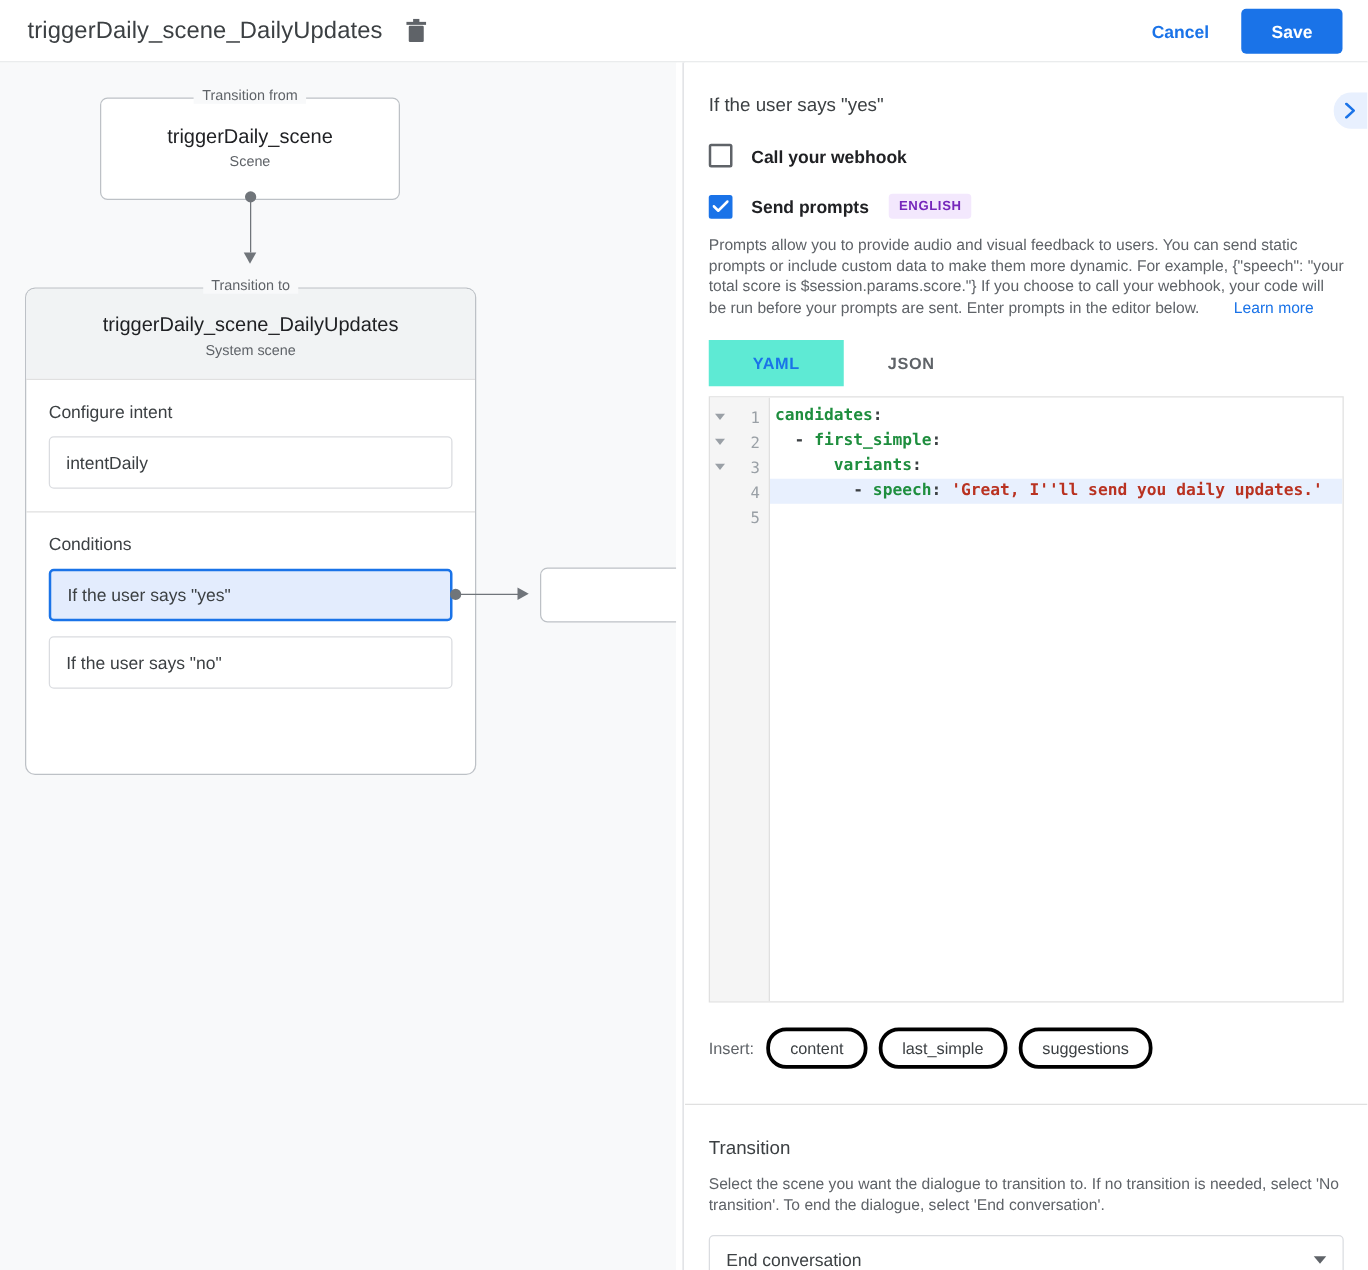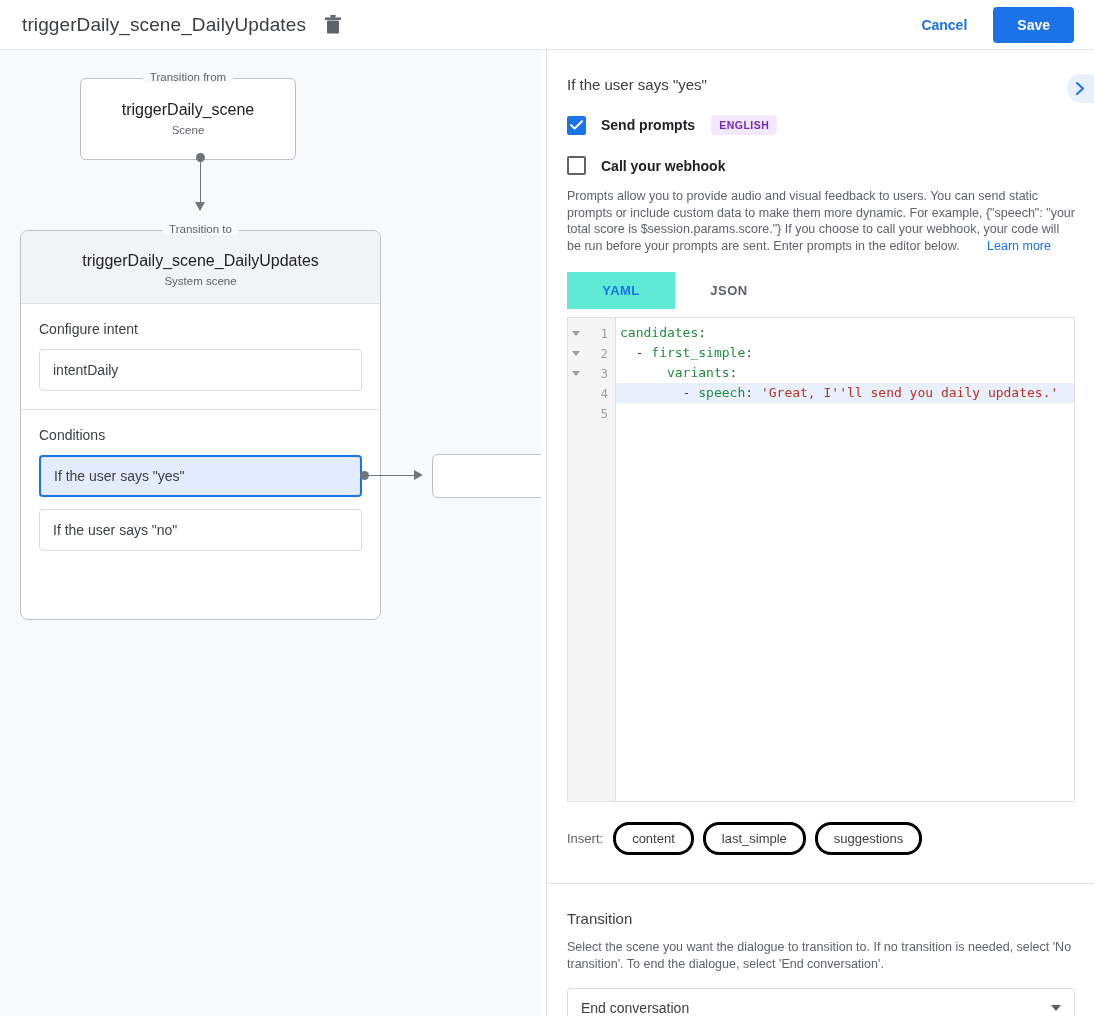--- a/index.html
+++ b/index.html
@@ -89,21 +89,21 @@
     white-space: nowrap;
   }
   .node-sub {
     font-size: 11.5px;
     color: #5f6368;
     text-align: center;
     margin-top: 5px;
   }
 
   #node-from {
-    left: 80px; top: 28px; width: 216px; height: 82px;
+    left: 80px; top: 28px; width: 240px; height: 82px;
   }
   #node-from .node-legend { left: 50%; transform: translateX(-50%); }
   #node-from .node-body { padding-top: 22px; }
 
   #node-to {
     left: 20px; top: 180px; width: 361px; height: 390px;
     background: #ffffff;
     border-radius: 8px;
   }
   #node-to .node-legend { left: 50%; transform: translateX(-50%); }
@@ -296,20 +296,21 @@
     padding-right: 7px;
   }
   .code {
     flex: 1 1 auto;
     padding-top: 5px;
     font-family: "DejaVu Sans Mono", monospace;
     font-size: 13px;
     line-height: 20px;
     white-space: pre;
     overflow: hidden;
+    font-weight: bold;
   }
   .cline { height: 20px; padding-left: 4px; }
   .cline.hl { background: #e8f0fe; }
   .k { color: #1e8e3e; }
   .p { color: #3c4043; }
   .s { color: #b93221; }
 
   .insert-row {
     display: flex; align-items: center;
     margin-top: 20px;
@@ -417,32 +418,32 @@
   <div class="collapse-btn">
     <svg width="11" height="13" viewBox="0 0 11 13">
       <path d="M2 1 L8 6.5 L2 12" stroke="#1a73e8" stroke-width="2" fill="none" stroke-linecap="round" stroke-linejoin="round"></path>
     </svg>
   </div>
 
   <div class="panel-pad">
     <div class="panel-title">If the user says "yes"</div>
 
     <div class="check-row">
+      <div class="checkbox"></div>
+      <div class="check-label">Call your webhook</div>
+    </div>
+
+    <div class="check-row">
       <div class="checkbox checked">
         <svg width="13" height="10" viewBox="0 0 13 10">
           <path d="M1 5 L4.6 8.6 L12 1.2" stroke="#ffffff" stroke-width="2" fill="none" stroke-linecap="round" stroke-linejoin="round"></path>
         </svg>
       </div>
       <div class="check-label">Send prompts</div>
       <div class="lang-badge">ENGLISH</div>
-    </div>
-
-    <div class="check-row">
-      <div class="checkbox"></div>
-      <div class="check-label">Call your webhook</div>
     </div>
 
     <div class="desc"><span>Prompts allow you to provide audio and visual feedback to users. You can send static prompts or include custom data to make them more dynamic. For example, {"speech": "your total score is $session.params.score."} If you choose to call your webhook, your code will be run before your prompts are sent. Enter prompts in the editor below.</span> <a href="#">Learn more</a></div>
 
     <div class="tabs">
       <div class="tab active">YAML</div>
       <div class="tab">JSON</div>
     </div>
 
     <div class="editor">

